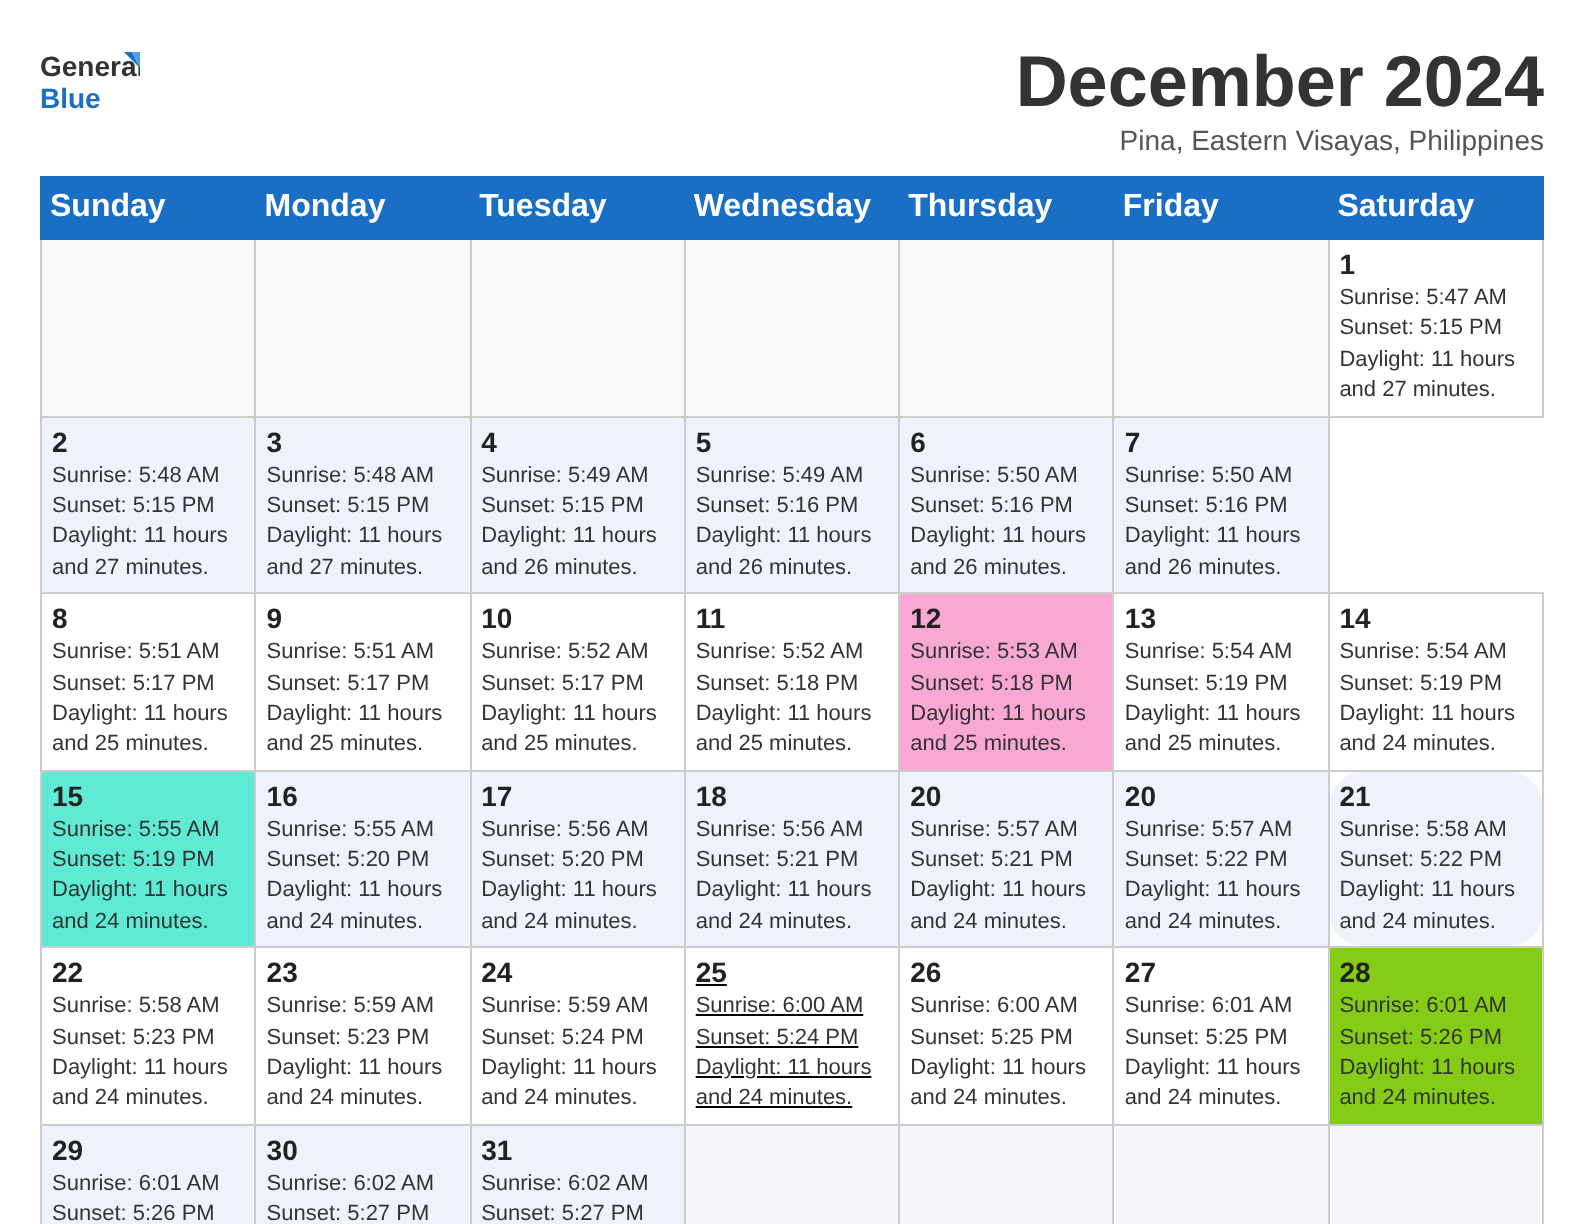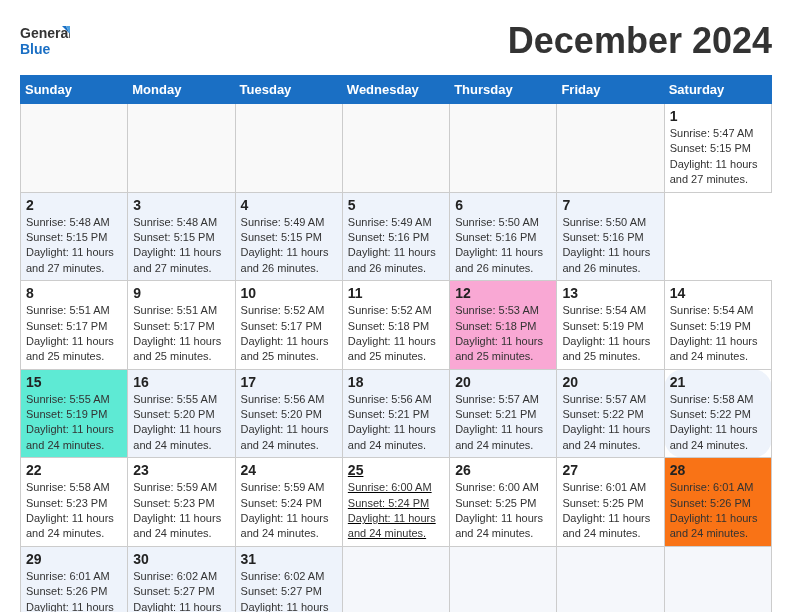--- a/index.html
+++ b/index.html
@@ -33,21 +33,21 @@
     }
     table {
       width: 100%;
       border-collapse: collapse;
       font-size: 11px;
     }
     thead th {
       background: #1a6fc4;
       color: #fff;
       padding: 6px 4px;
-      font-size: 13px;
+      font-size: 16px;
       font-weight: bold;
       text-align: left;
       border: 1px solid #1a6fc4;
     }
     td {
       vertical-align: top;
       border: 1px solid #ccc;
       padding: 4px 5px;
       width: 14.28%;
       min-height: 80px;
@@ -74,20 +74,21 @@
   <div class="logo">
   <svg width="50" height="45" viewBox="0 0 50 45">
     <text x="0" y="18" font-size="14" font-weight="bold" font-family="Arial" fill="#333">General</text>
     <text x="0" y="34" font-size="14" font-weight="bold" font-family="Arial" fill="#1a6fc4">Blue</text>
     <polygon points="42,6 50,14 46,6" fill="#1a6fc4"></polygon>
     <polygon points="46,6 50,14 50,6" fill="#4da0e0"></polygon>
   </svg>
 </div>
   <div class="title-area">
     <div class="month-title">December 2024</div>
+    <div class="subtitle">Pina, Eastern Visayas, Philippines</div>
   </div>
 </div>
 
 <table>
   <thead>
     <tr>
     <th>Sunday</th>
         <th>Monday</th>
         <th>Tuesday</th>
         <th>Wednesday</th>
@@ -213,21 +214,21 @@
           <div class="day-info">Sunrise: 6:00 AM<br>Sunset: 5:24 PM<br>Daylight: 11 hours and 24 minutes.</div>
         </td>
         <td style="background: rgb(255, 255, 255);">
           <span class="day-num">26</span>
           <div class="day-info">Sunrise: 6:00 AM<br>Sunset: 5:25 PM<br>Daylight: 11 hours and 24 minutes.</div>
         </td>
         <td style="background: rgb(255, 255, 255);">
           <span class="day-num">27</span>
           <div class="day-info">Sunrise: 6:01 AM<br>Sunset: 5:25 PM<br>Daylight: 11 hours and 24 minutes.</div>
         </td>
-        <td style="background: #f97316;">
+        <td style="background: #84cc16;">
           <span class="day-num">28</span>
           <div class="day-info">Sunrise: 6:01 AM<br>Sunset: 5:26 PM<br>Daylight: 11 hours and 24 minutes.</div>
         </td>
       </tr>
       <tr>
         <td style="background: rgb(238, 243, 251);">
           <span class="day-num">29</span>
           <div class="day-info">Sunrise: 6:01 AM<br>Sunset: 5:26 PM<br>Daylight: 11 hours and 24 minutes.</div>
         </td>
         <td style="background: rgb(238, 243, 251);">

